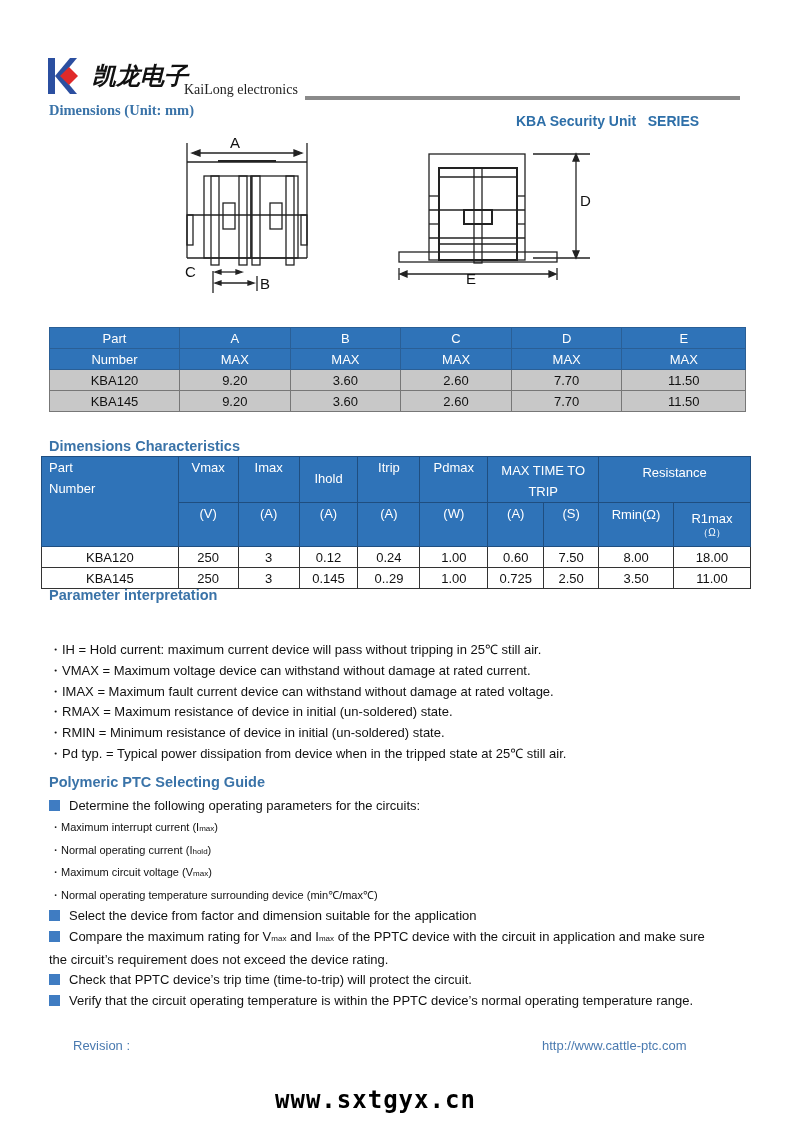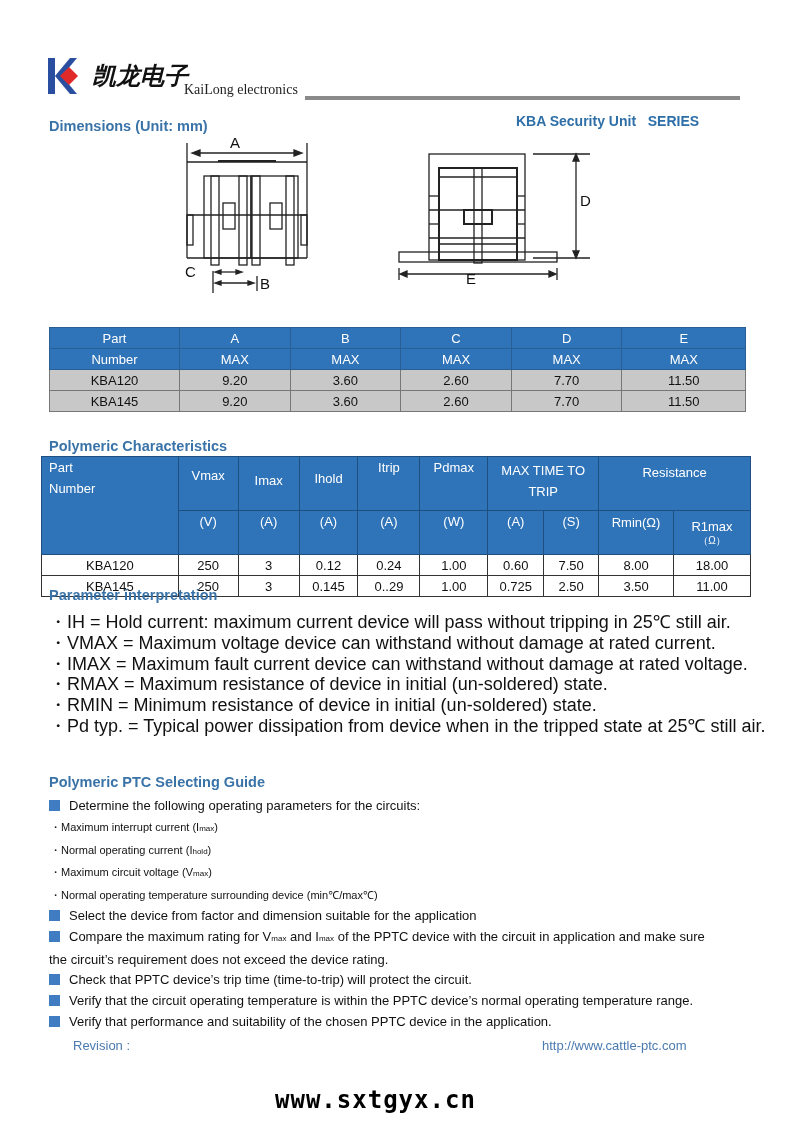--- a/index.html
+++ b/index.html
@@ -30,21 +30,21 @@
 
   
   .el-table { left: 41px; top: 456px; width: 710px; font-size: 13px; }
   .el-table td { border: 1px solid #333; padding: 0; text-align: center; height: 20px; }
   .el-table tr.h td { background: #2f73b8; color: #fff; border-color: #1f4e80; vertical-align: top; }
   .el-table td.left { text-align: left; padding-left: 7px; }
   .el-table tr.d td { background: #fff; color: #111; }
   .el-table .small { font-size: 10px; }
 
   
-  .plist { left: 49px; top: 612px; font-size: 18px; line-height: 20.8px; }
+  .plist { left: 49px; top: 640px; font-size: 13px; line-height: 20.8px; }
   .plist div { white-space: nowrap; }
 
   
   .guide { left: 49px; top: 796px; font-size: 13px; line-height: 20.8px; width: 710px; }
   .guide .sq { display: inline-block; width: 11px; height: 11px; background: #3f7cc2; margin-right: 9px; vertical-align: -1px; }
   .guide .sub { font-size: 11px; padding-left: 1px; }
   .guide .tiny { font-size: 8px; }
 
   .footer-left { left: 49px; top: 1038px; font-size: 13px; color: #4a7ab0; margin-left: 24px; }
   .footer-right { left: 542px; top: 1038px; font-size: 13px; color: #4a7ab0; }
@@ -59,21 +59,21 @@
     <polygon points="7,20 22,2 29,2 14,20" fill="#2b4fa0"></polygon>
     <polygon points="7,20 14,20 29,38 22,38" fill="#2b4fa0"></polygon>
     <polygon points="12,20 21,11 30,20 21,29" fill="#e02a2a"></polygon>
   </svg>
 </div>
 <div class="abs cn-name">凯龙电子</div>
 <div class="abs en-name">KaiLong electronics</div>
 <div class="abs header-rule"></div>
 <div class="abs series-title">KBA Security Unit   SERIES</div>
 
-<div class="abs section-title" style="left:49px; top:118px;">Dimensions (Unit: mm)</div>
+<div class="abs section-title" style="left:49px; top:102px;font-family:Liberation Serif, serif;">Dimensions (Unit: mm)</div>
 
 <div class="abs drawing-left">
   <svg width="140" height="160" viewBox="0 0 140 160" fill="none" stroke="#222" stroke-width="1.3">
     <line x1="9" y1="5" x2="9" y2="120"></line>
     <line x1="129" y1="5" x2="129" y2="120"></line>
     <line x1="16" y1="15" x2="122" y2="15"></line>
     <polygon points="14,15 22,12 22,18" fill="#222"></polygon>
     <polygon points="124,15 116,12 116,18" fill="#222"></polygon>
     <line x1="9" y1="24" x2="129" y2="24"></line>
     <line x1="40" y1="23" x2="98" y2="23" stroke-width="2"></line>
@@ -163,43 +163,43 @@
     <td>KBA145</td>
     <td>9.20</td>
     <td>3.60</td>
     <td>2.60</td>
     <td>7.70</td>
     <td>11.50</td>
   </tr>
 </tbody>
   </table>
 
-<div class="abs section-title" style="left:49px; top:438px;">Polymeric Characteristics</div>
+<div class="abs section-title" style="left:49px; top:438px;">Dimensions Characteristics</div>
 
 <table class="abs el-table">
   <colgroup>
     <col style="width:137px">
       <col style="width:60px">
       <col style="width:61px">
       <col style="width:59px">
     <col style="width:62px">
       <col style="width:68px">
       <col style="width:56px">
       <col style="width:55px">
     <col style="width:75px">
       <col style="width:77px">
   </colgroup>
   <tbody>
       <tr class="h">
     <td class="left" rowspan="2" style="line-height:21px;">
       <div>Part</div>
       <div>Number</div>
     </td>
-    <td style="height:42px; padding-top:11px;text-align:center;">Vmax</td>
-    <td style="padding-top:16px;">Imax</td>
+    <td style="height:42px; padding-top:3px;text-align:center;">Vmax</td>
+    <td style="padding-top:3px;">Imax</td>
     <td style="padding-top:14px;margin-left:43px;">Ihold</td>
     <td style="padding-top:3px;">Itrip</td>
     <td style="padding-top:3px;">Pdmax</td>
     <td colspan="2" style="padding-top:3px; line-height:21px;">
       <div>MAX TIME TO</div>
       <div>TRIP</div>
     </td>
     <td colspan="2" style="padding-top:8px;">Resistance</td>
   </tr>
   <tr class="h">
@@ -258,18 +258,17 @@
   <div><span class="sq"></span><span>Determine the following operating parameters for the circuits:</span></div>
   <div class="sub"><span>・Maximum interrupt current (I</span><span class="tiny">max</span><span>)</span></div>
   <div class="sub"><span>・Normal operating current (I</span><span class="tiny">hold</span><span>)</span></div>
   <div class="sub"><span>・Maximum circuit voltage (V</span><span class="tiny">max</span><span>)</span></div>
   <div class="sub"><span>・Normal operating temperature surrounding device (min℃/max℃)</span></div>
   <div><span class="sq"></span><span>Select the device from factor and dimension suitable for the application</span></div>
   <div><span class="sq"></span><span>Compare the maximum rating for V</span><span class="tiny">max</span><span> and I</span><span class="tiny">max</span><span> of the PPTC device with the circuit in application and make sure</span></div>
   <div>the circuit’s requirement does not exceed the device rating.</div>
   <div><span class="sq"></span><span>Check that PPTC device’s trip time (time-to-trip) will protect the circuit.</span></div>
   <div><span class="sq"></span><span>Verify that the circuit operating temperature is within the PPTC device’s normal operating temperature range.</span></div>
-  <div><span class="sq"></span><span>Verify that performance and suitability of the chosen PPTC device in the application.</span></div>
 </div>
 
 <div class="abs footer-left">Revision :</div>
 <div class="abs footer-right">http://www.cattle-ptc.com</div>
 <div class="abs watermark">www.sxtgyx.cn</div>
 
 </body></html>

